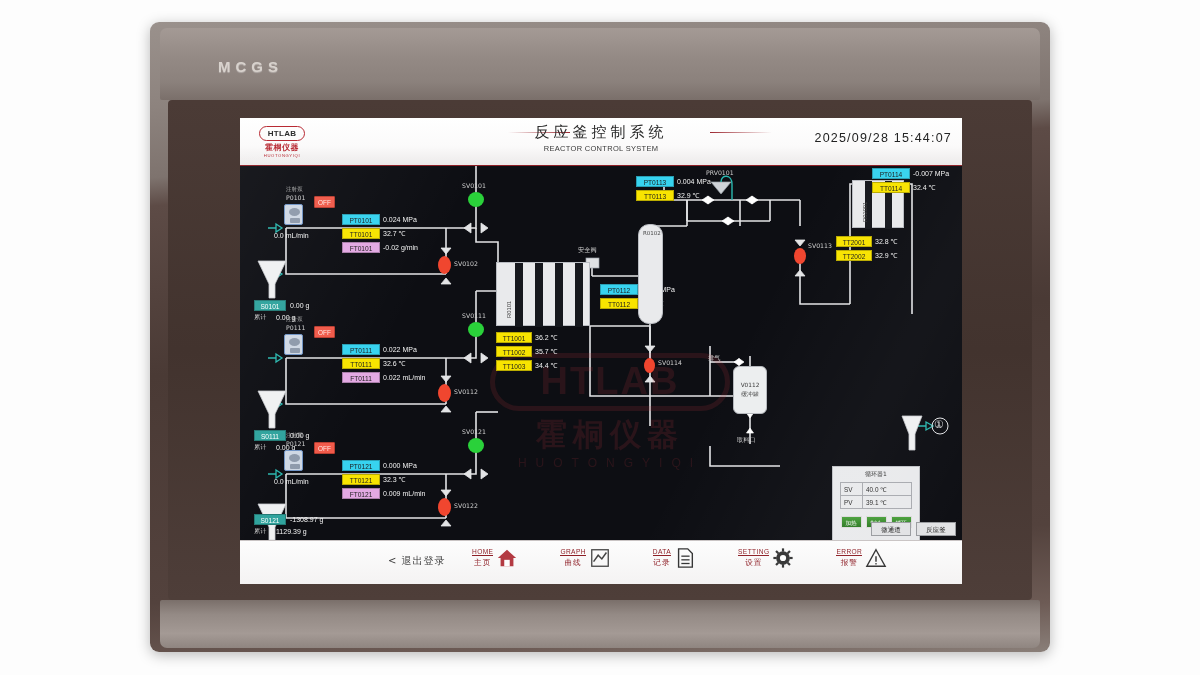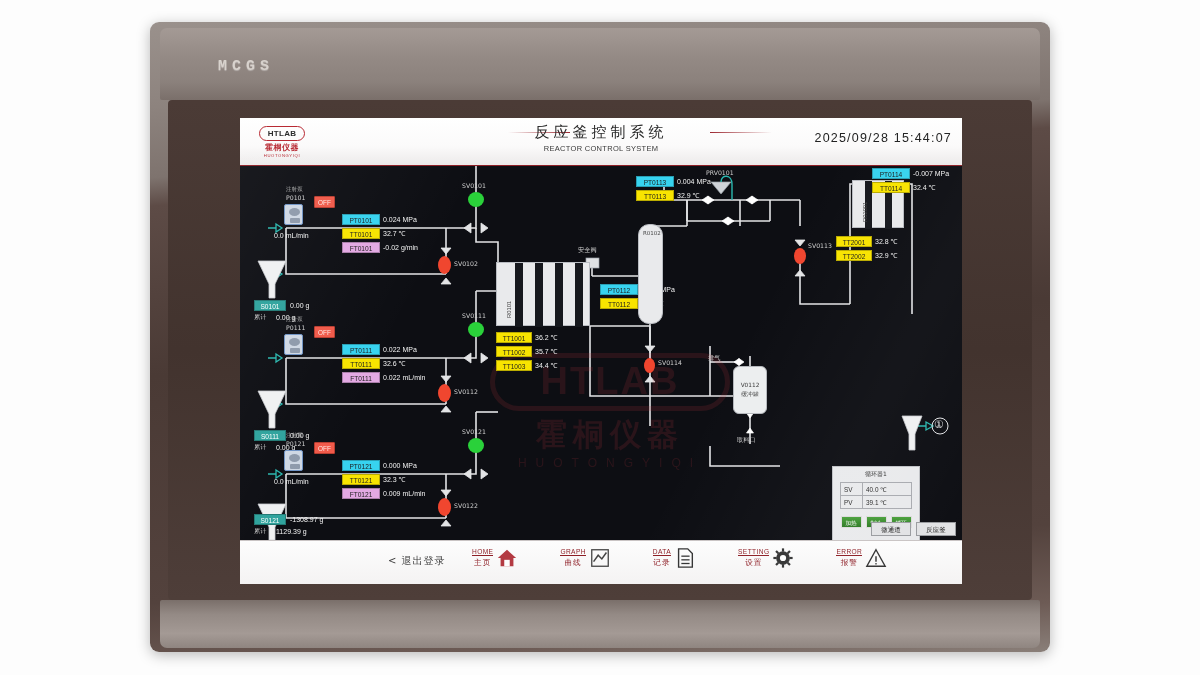--- a/index.html
+++ b/index.html
@@ -24,21 +24,21 @@
   }
   .bezel-top-strip {
     position: absolute; left: 160px; top: 28px; width: 880px; height: 72px;
     background: linear-gradient(180deg,#a49a95 0%,#948a85 40%,#8b817c 75%,#7a6f6a 100%);
     border-radius: 7px 7px 2px 2px;
   }
   .mcgs-logo {
     position: absolute; left: 218px; top: 58px;
     font-size: 15px; letter-spacing: 5px; font-weight: 700;
     color: #d8d2cd; text-shadow: 0 1px 1px rgba(255,255,255,.35);
-    font-family: Liberation Mono, monospace;
+    font-family: Liberation Sans, sans-serif;
   }
   .bezel-inner {
     position: absolute; left: 168px; top: 100px; width: 864px; height: 500px;
     background: linear-gradient(180deg,#4b3b36 0%,#42332e 50%,#4e3e39 100%);
     border-radius: 4px;
   }
   .bezel-bottom-strip {
     position: absolute; left: 160px; top: 600px; width: 880px; height: 48px;
     background: linear-gradient(180deg,#7a6f6a 0%,#948a85 30%,#a49a95 70%,#8f8580 100%);
     border-radius: 2px 2px 7px 7px;

